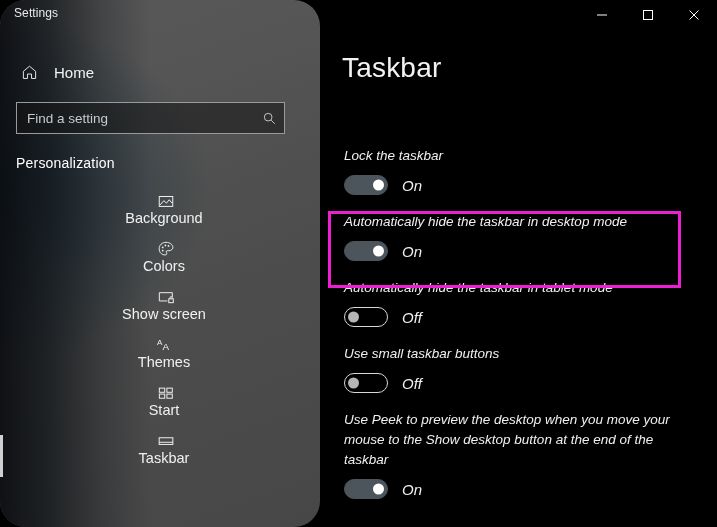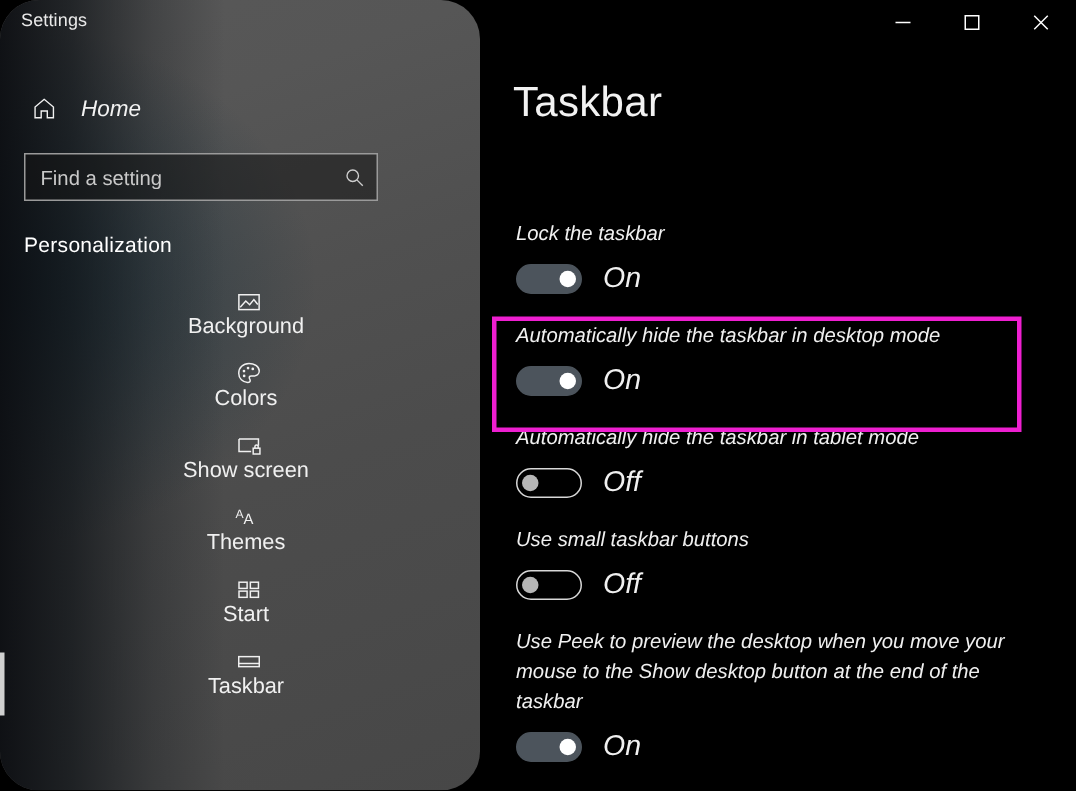--- a/index.html
+++ b/index.html
@@ -57,40 +57,39 @@
 
   .home-row {
     position: absolute;
     left: 0;
     top: 55px;
     width: 320px;
     height: 34px;
     display: flex;
     align-items: center;
     z-index: 3;
-    font-style: italic;
   }
   .home-icon {
     width: 34px;
     margin-left: 12px;
     display: flex;
     align-items: center;
     justify-content: center;
   }
   .home-label {
     font-size: 15px;
     color: #f2f2f2;
     margin-left: 8px;
   }
 
   .search-box {
     position: absolute;
     left: 16px;
     top: 102px;
-    width: 236px;
+    width: 269px;
     height: 32px;
     box-sizing: border-box;
     border: 1px solid #9a9a9a;
     background: rgba(20,20,20,0.55);
     display: flex;
     align-items: center;
     z-index: 3;
   }
   .search-placeholder {
     flex: 1;
@@ -243,21 +242,21 @@
     position: absolute;
     left: 3px;
     top: 50%;
     transform: translateY(-50%);
     width: 11px;
     height: 11px;
     border-radius: 50%;
     background: #b6b6b6;
   }
   .toggle-state {
-    font-size: 19px;
+    font-size: 15px;
     color: #f0f0f0;
     margin-left: 14px;
   }
 
   .highlight-box {
     position: absolute;
     left: 328px;
     top: 211px;
     width: 353px;
     height: 77px;

